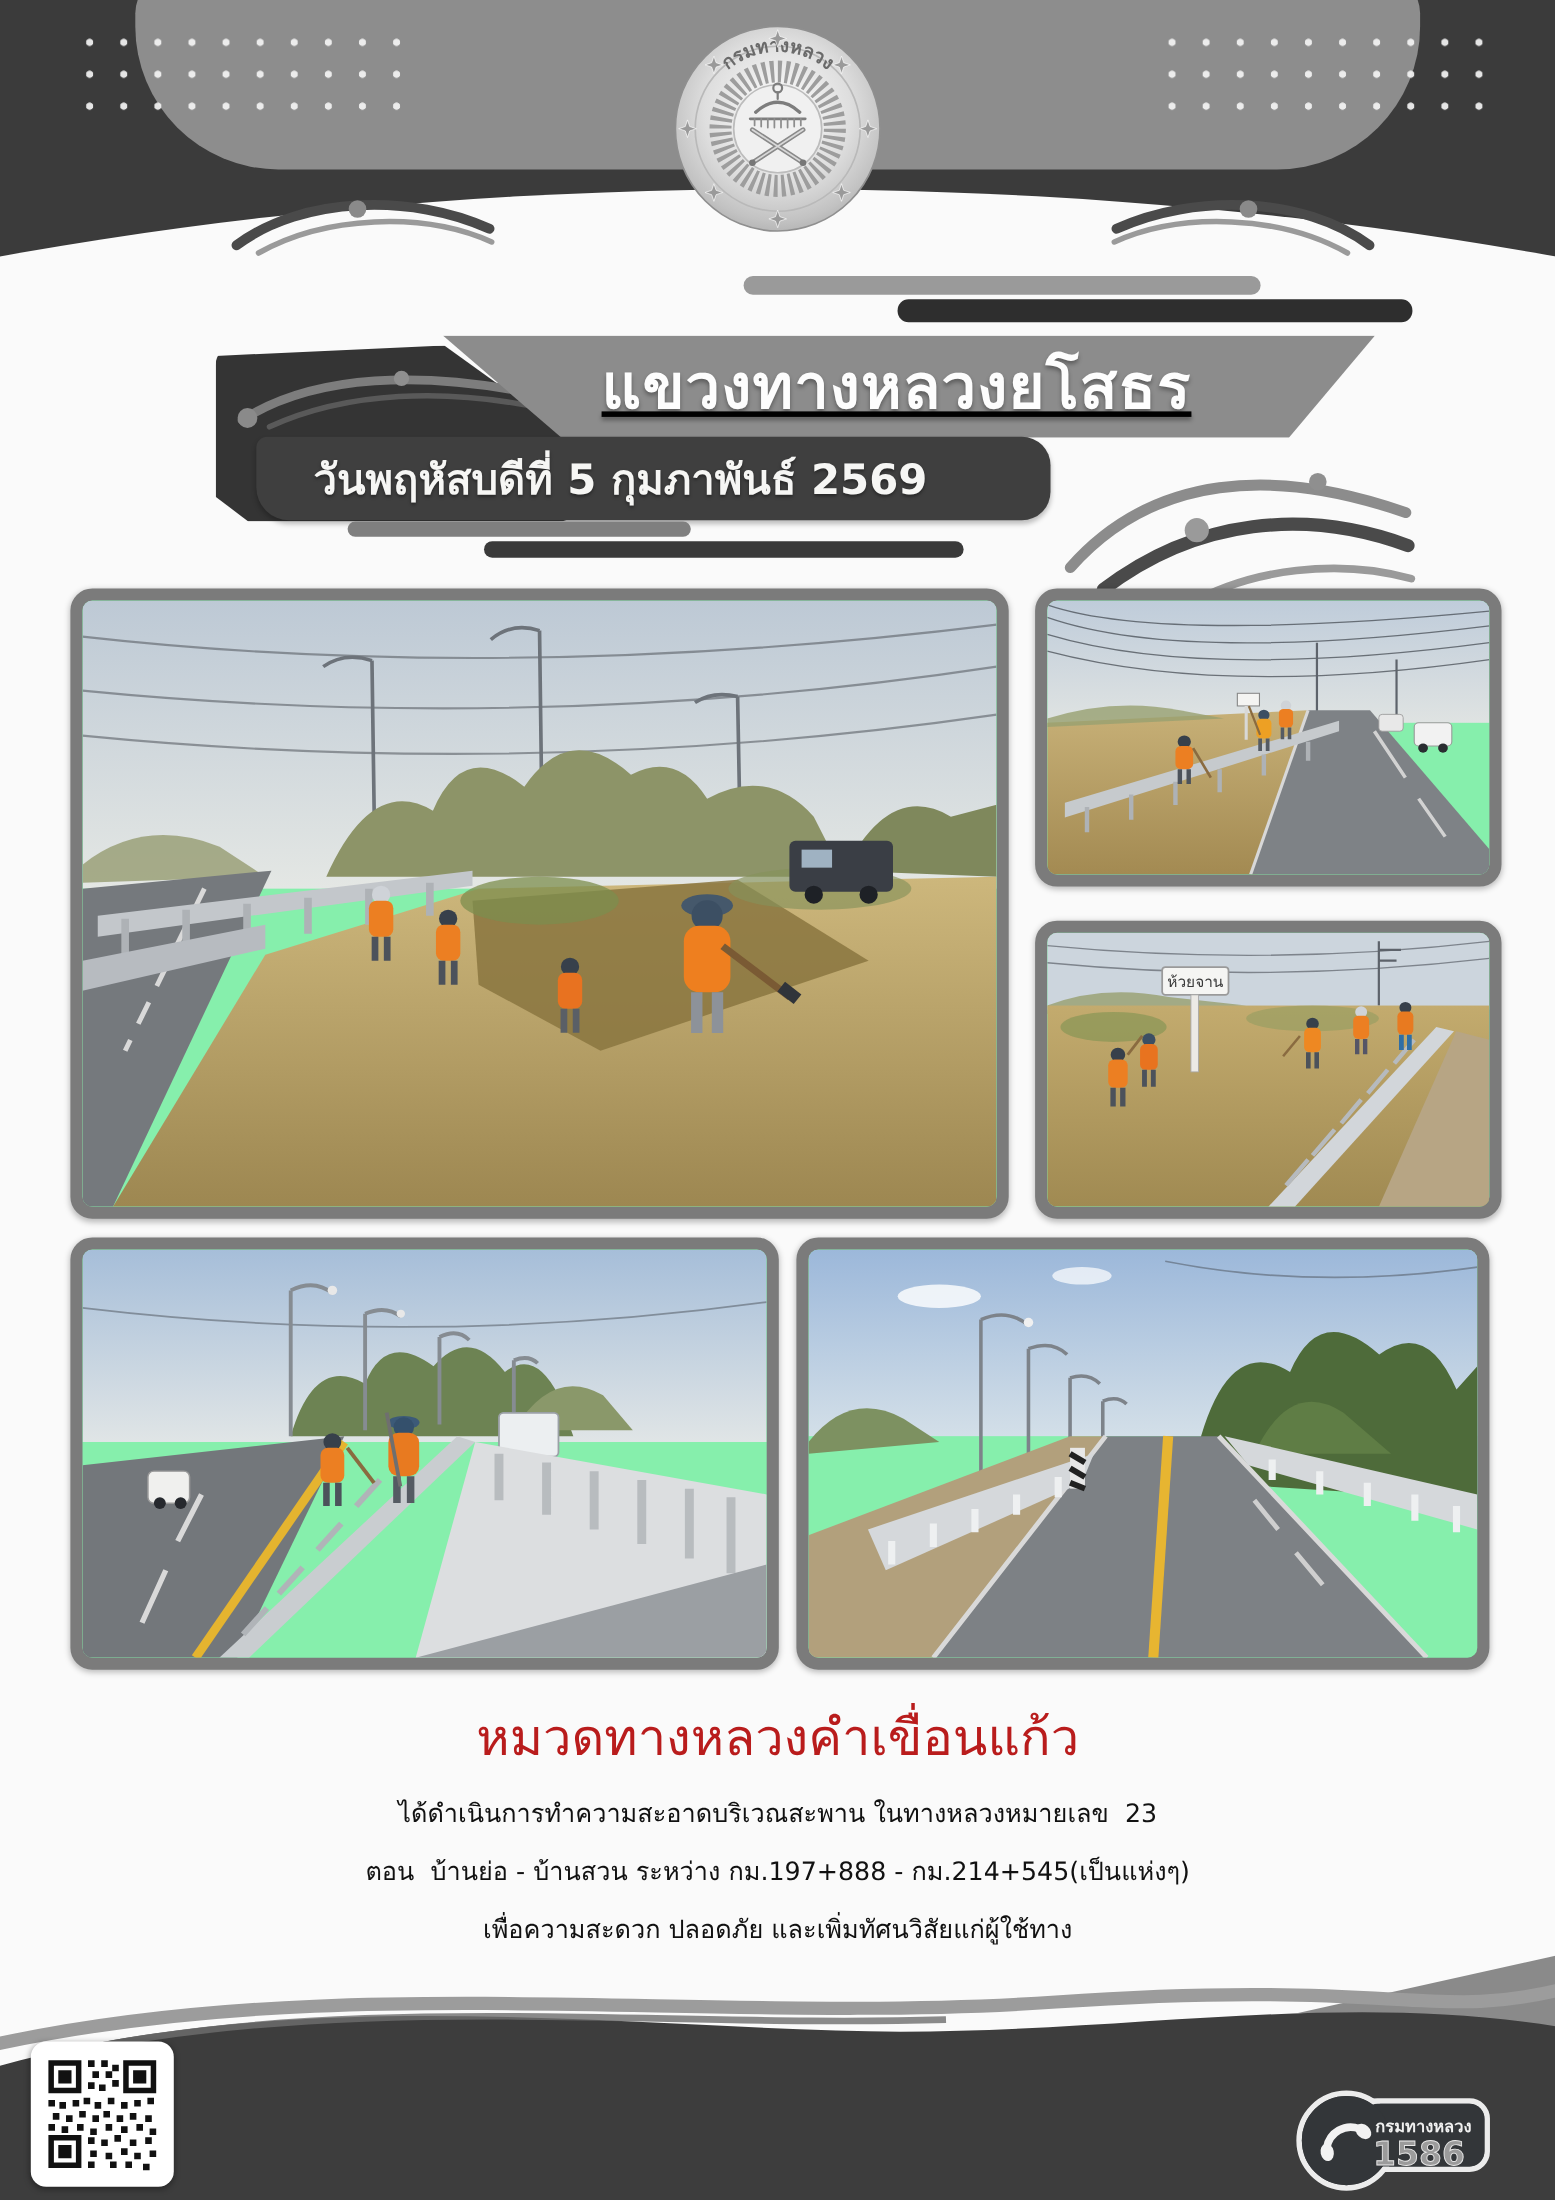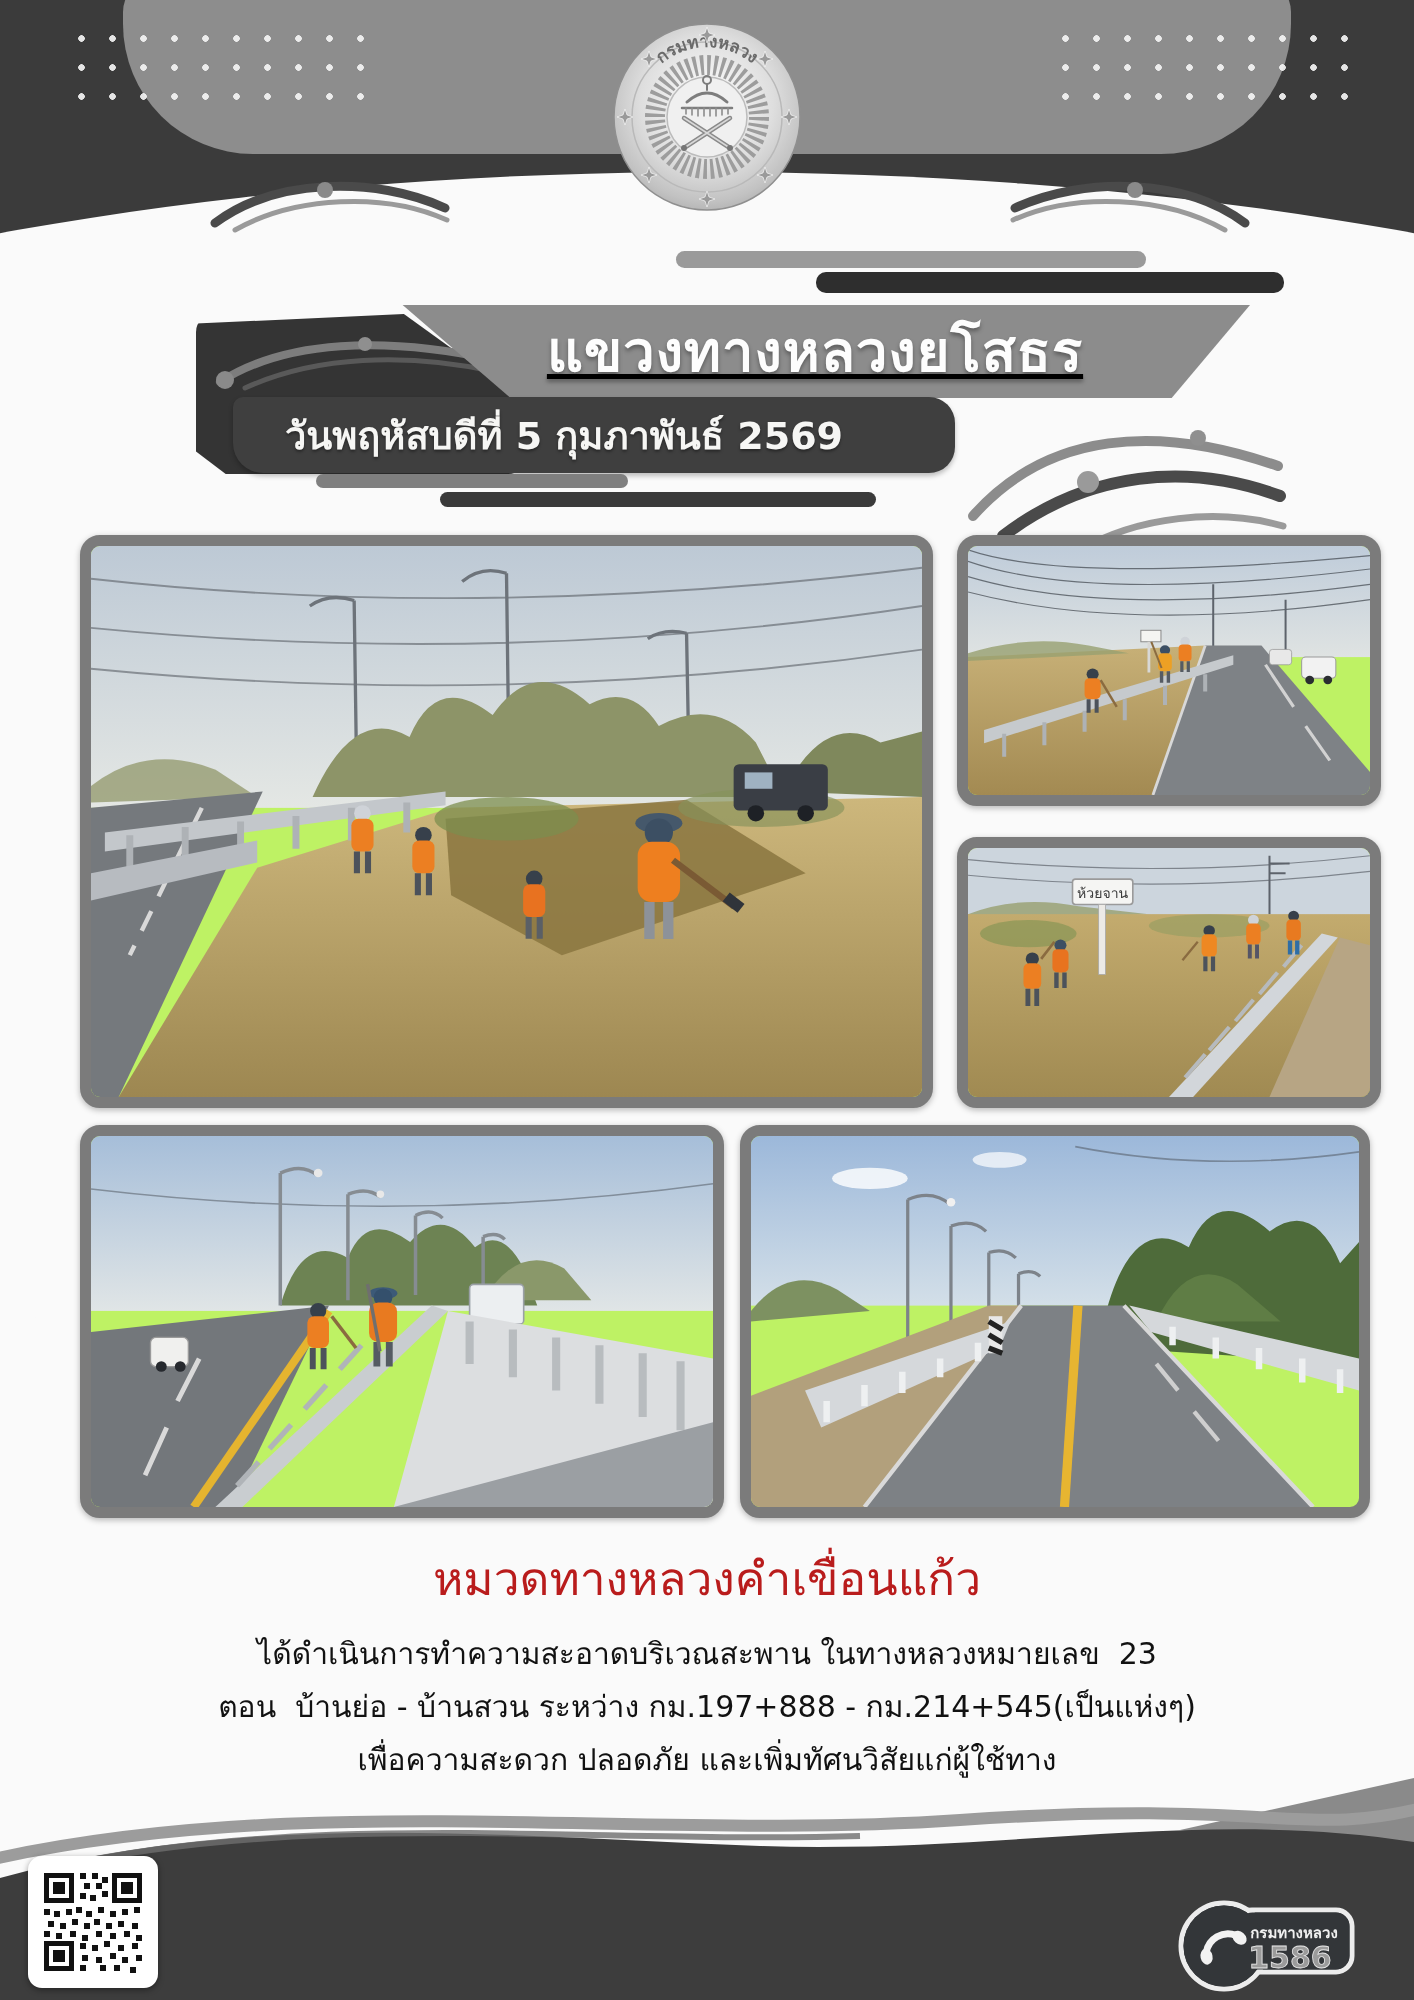--- a/index.html
+++ b/index.html
@@ -37,32 +37,32 @@
   .date-banner{position:absolute;left:233px;top:397px;width:722px;height:76px;background:#3f3f3f;
     border-radius:10px 26px 26px 30px;display:flex;align-items:center;box-shadow:0 3px 5px rgba(0,0,0,.25);}
   .date-banner span{color:#f6f6f4;font-size:38px;font-weight:bold;padding-left:52px;
     text-shadow:0 2px 3px rgba(0,0,0,.4);}
   .swoosh-right{position:absolute;left:958px;top:396px;width:330px;height:175px;}
   .pill-c{left:316px;top:474px;width:312px;height:14px;background:#7f7f7f;}
   .pill-d{left:440px;top:492px;width:436px;height:15px;background:#3a3a3a;}
 
   
   .photo{position:absolute;box-sizing:border-box;border:11px solid #7b7b7b;border-radius:20px;
-    overflow:hidden;background:#bef264;box-shadow:0 2px 6px rgba(0,0,0,.28);margin-left:16px;}
+    overflow:hidden;background:#86efac;box-shadow:0 2px 6px rgba(0,0,0,.28);}
   .photo svg{display:block;width:100%;height:100%;}
   .ph1{left:64px;top:535px;width:853px;height:573px;}
   .ph2{left:941px;top:535px;width:424px;height:271px;}
   .ph3{left:941px;top:837px;width:424px;height:271px;}
   .ph4{left:64px;top:1125px;width:644px;height:393px;}
   .ph5{left:724px;top:1125px;width:630px;height:393px;}
 
   
   .body-heading{position:absolute;left:0;top:1542px;width:1414px;text-align:center;
     font-size:46px;font-weight:normal;color:#b91c1c;}
-  .body-line{position:absolute;left:0;width:1414px;text-align:center;font-size:30px;
+  .body-line{position:absolute;left:0;width:1414px;text-align:center;font-size:23px;
     color:#111;white-space:pre-wrap;}
   .bl1{top:1630px;} .bl2{top:1683px;} .bl3{top:1736px;}
 
   
   .footer{position:absolute;left:0;top:1770px;width:1414px;height:230px;}
   .qr-card{position:absolute;left:28px;top:86px;width:130px;height:132px;background:#fff;
     border-radius:14px;box-shadow:0 2px 6px rgba(0,0,0,.4);display:flex;align-items:center;justify-content:center;}
   .slogan{position:absolute;left:170px;top:124px;width:1000px;text-align:center;color:#f7f6f2;
     font-size:54px;font-weight:bold;text-shadow:0 3px 4px rgba(0,0,0,.45);}
   .hotline{position:absolute;left:1178px;top:128px;width:178px;height:96px;}

